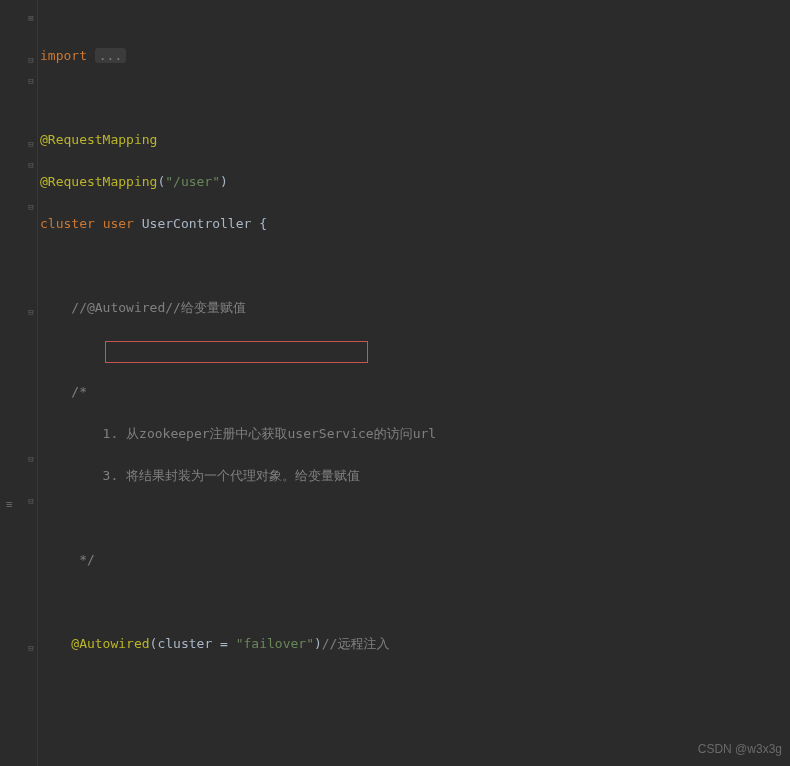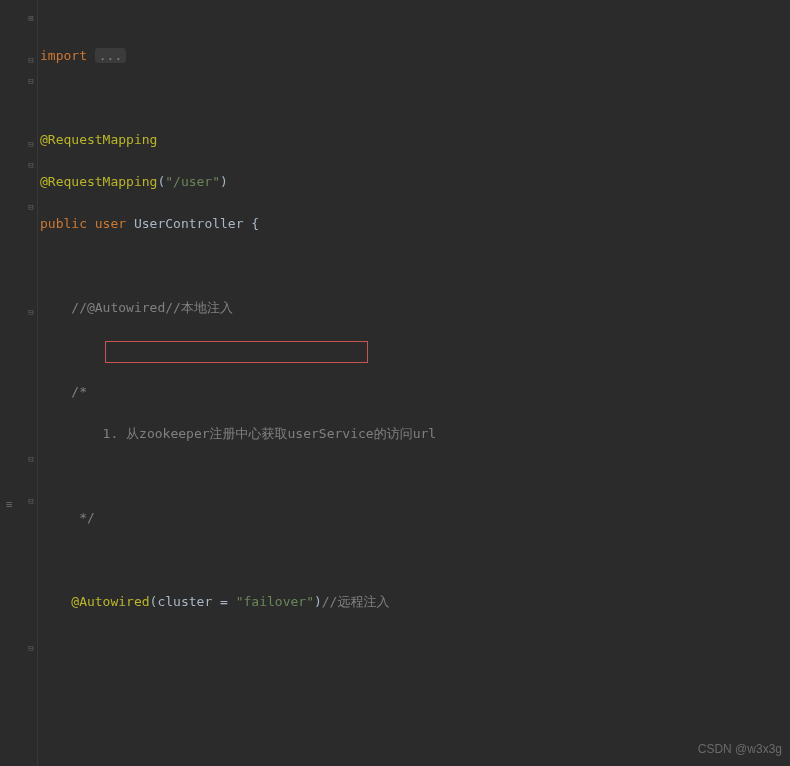--- a/index.html
+++ b/index.html
@@ -95,26 +95,27 @@
     <span class="fold-icon" style="top:454px">⊟</span>
     <span class="sep-icon" style="top:494px">≡</span>
     <span class="fold-icon" style="top:496px">⊟</span>
     <span class="fold-icon" style="top:643px">⊟</span>
   </div>
   <div class="code">
 <div class="line"><span class="kw">import</span> <span class="folded">...</span></div>
 <div class="line"></div>
 <div class="line"><span class="ann">@RequestMapping</span></div>
 <div class="line"><span class="ann">@RequestMapping</span><span>(</span><span class="str">"/user"</span><span>)</span></div>
-<div class="line"><span class="kw">public</span> <span class="kw">user</span> <span class="type">UserController {</span></div>
+<div class="line"><span class="kw">cluster</span> <span class="kw">user</span> <span class="type">UserController {</span></div>
 <div class="line"></div>
-<div class="line">    <span class="comment">//@Autowired//本地注入</span></div>
+<div class="line">    <span class="comment">//@Autowired//给变量赋值</span></div>
 <div class="line"></div>
 <div class="line">    <span class="comment">/*</span></div>
 <div class="line">    <span class="comment">    1. 从zookeeper注册中心获取userService的访问url</span></div>
+<div class="line">    <span class="comment">    3. 将结果封装为一个代理对象。给变量赋值</span></div>
 <div class="line"></div>
 <div class="line">    <span class="comment"> */</span></div>
 <div class="line"></div>
 <div class="line">    <span class="ann">@Autowired</span><span>(cluster = </span><span class="str">"failover"</span><span>)</span><span class="comment">//远程注入</span></div>
 
 
 
 
 
 

